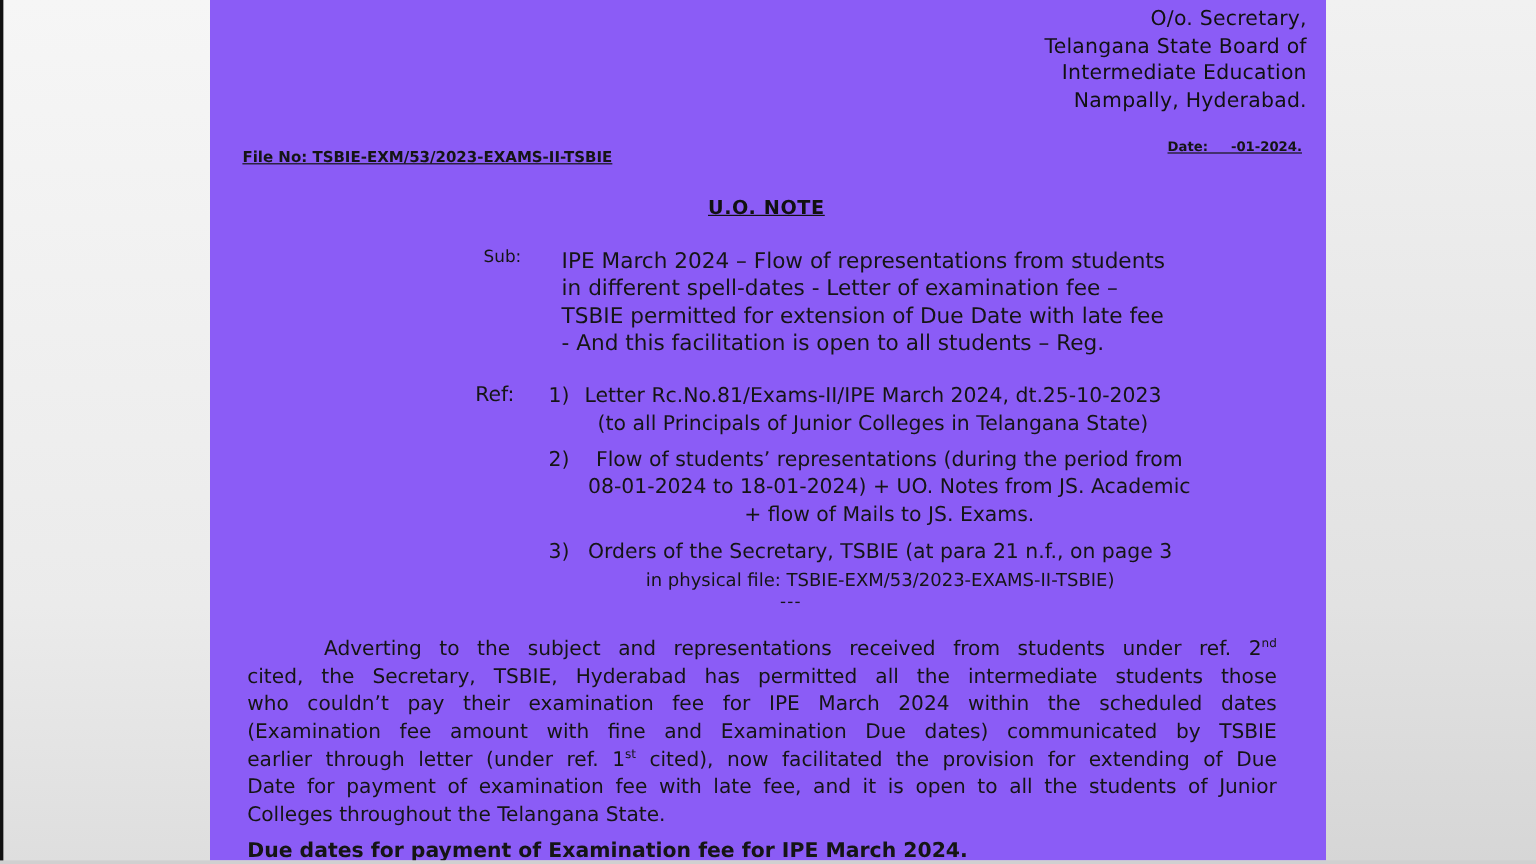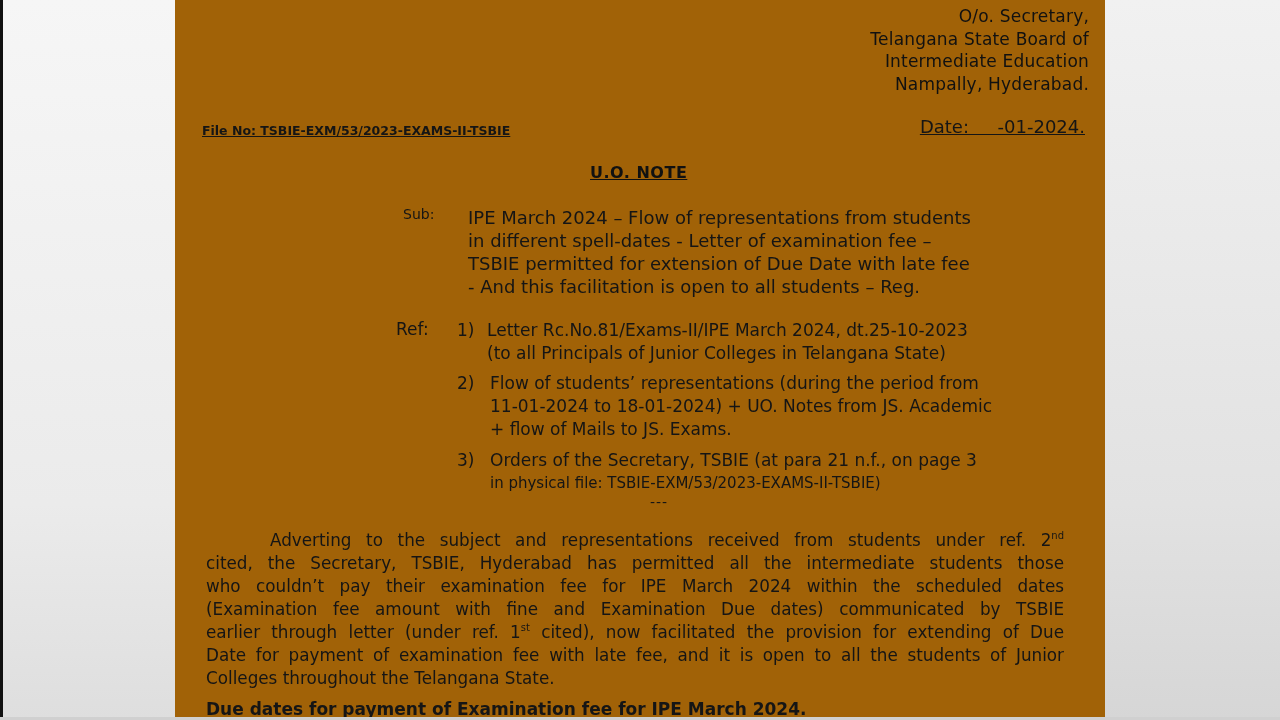--- a/index.html
+++ b/index.html
@@ -8,46 +8,46 @@
     background: linear-gradient(180deg, #f3f3f3 0%, #e6e6e6 100%);
     font-family: "DejaVu Sans", sans-serif; color: #151515;
   }
   .edge-left { position: absolute; left: 0; top: 0; width: 3px; height: 720px; background: #111; }
   .bg-left { position: absolute; left: 3px; top: 0; width: 172px; height: 720px;
     background: linear-gradient(180deg, #f6f6f6 0%, #ebebeb 70%, #dedede 100%); }
   .bg-right { position: absolute; left: 1105px; top: 0; width: 175px; height: 720px;
     background: linear-gradient(180deg, #f1f1f1 0%, #e2e2e2 70%, #d6d6d6 100%); }
   .page {
     position: absolute; left: 175px; top: 0; width: 930px; height: 717px;
-    background: #a16207; overflow: hidden;
+    background: #8b5cf6; overflow: hidden;
   }
   .bottom-strip { position: absolute; left: 0; top: 717px; width: 1280px; height: 3px; background: #d0d0d0; }
 
   .office { position: absolute; right: 16px; top: 5px; text-align: right;
     font-family: "DejaVu Sans", sans-serif; font-size: 17px; line-height: 22.5px;
     letter-spacing: 0.2px; color: #111; }
   .office div { white-space: nowrap; }
 
   .fileno { position: absolute; left: 27px; top: 123px; font-size: 12.5px; font-weight: bold;
     text-decoration: underline; color: #151515; white-space: nowrap; }
-  .date { position: absolute; right: 20px; top: 116px; font-size: 18px; font-weight: normal;
+  .date { position: absolute; right: 20px; top: 116px; font-size: 11px; font-weight: bold;
     text-decoration: underline; color: #151515; white-space: pre; margin-left: 40px; }
 
   .uonote { position: absolute; left: 415px; top: 163px; font-size: 16px; font-weight: bold;
     text-decoration: underline; color: #111; letter-spacing: 0.5px; }
 
   .sub-label { position: absolute; left: 228px; top: 206px; font-size: 14px; }
   .sub-text { position: absolute; left: 293px; top: 206px; font-size: 18px; line-height: 23px; width: 560px; }
   .sub-text div { white-space: nowrap; }
 
   .ref-label { position: absolute; left: 221px; top: 319px; font-size: 17px; }
   .ref-item { position: absolute; font-size: 17px; line-height: 23px; }
   .ref-item .num { position: absolute; left: 0; top: 0; }
   .ref-item .lines { position: absolute; left: 33px; top: 0; }
-  .ref-item .lines div { white-space: nowrap; }
+  .ref-item .lines div { white-space: nowrap; text-align: center; }
   .ref-item .small { font-size: 15px; }
 
   .sep { position: absolute; left: 475px; top: 494px; font-size: 14px; letter-spacing: 1px; }
 
   .para { position: absolute; left: 31px; top: 529px; width: 858px; font-size: 16.8px; line-height: 23px; }
   .para div { white-space: nowrap; text-align: justify; text-align-last: justify; }
   .para div.last { text-align-last: left; }
   .para sup { font-size: 10px; line-height: 0; }
 
   .heading2 { position: absolute; left: 31px; top: 699px; font-size: 17px; font-weight: bold;
@@ -89,21 +89,21 @@
     <div class="lines" style="left:30px;">
       <div>Letter Rc.No.81/Exams-II/IPE March 2024, dt.25-10-2023</div>
       <div>(to all Principals of Junior Colleges in Telangana State)</div>
     </div>
   </div>
 
   <div class="ref-item" style="left:282px; top:372px;">
     <span class="num">2)</span>
     <div class="lines">
       <div>Flow of students’ representations (during the period from</div>
-      <div>11-01-2024 to 18-01-2024) + UO. Notes from JS. Academic</div>
+      <div>08-01-2024 to 18-01-2024) + UO. Notes from JS. Academic</div>
       <div>+ flow of Mails to JS. Exams.</div>
     </div>
   </div>
 
   <div class="ref-item" style="left:282px; top:449px;">
     <span class="num">3)</span>
     <div class="lines">
       <div>Orders of the Secretary, TSBIE (at para 21 n.f., on page 3</div>
       <div class="small">in physical file: TSBIE-EXM/53/2023-EXAMS-II-TSBIE)</div>
     </div>

